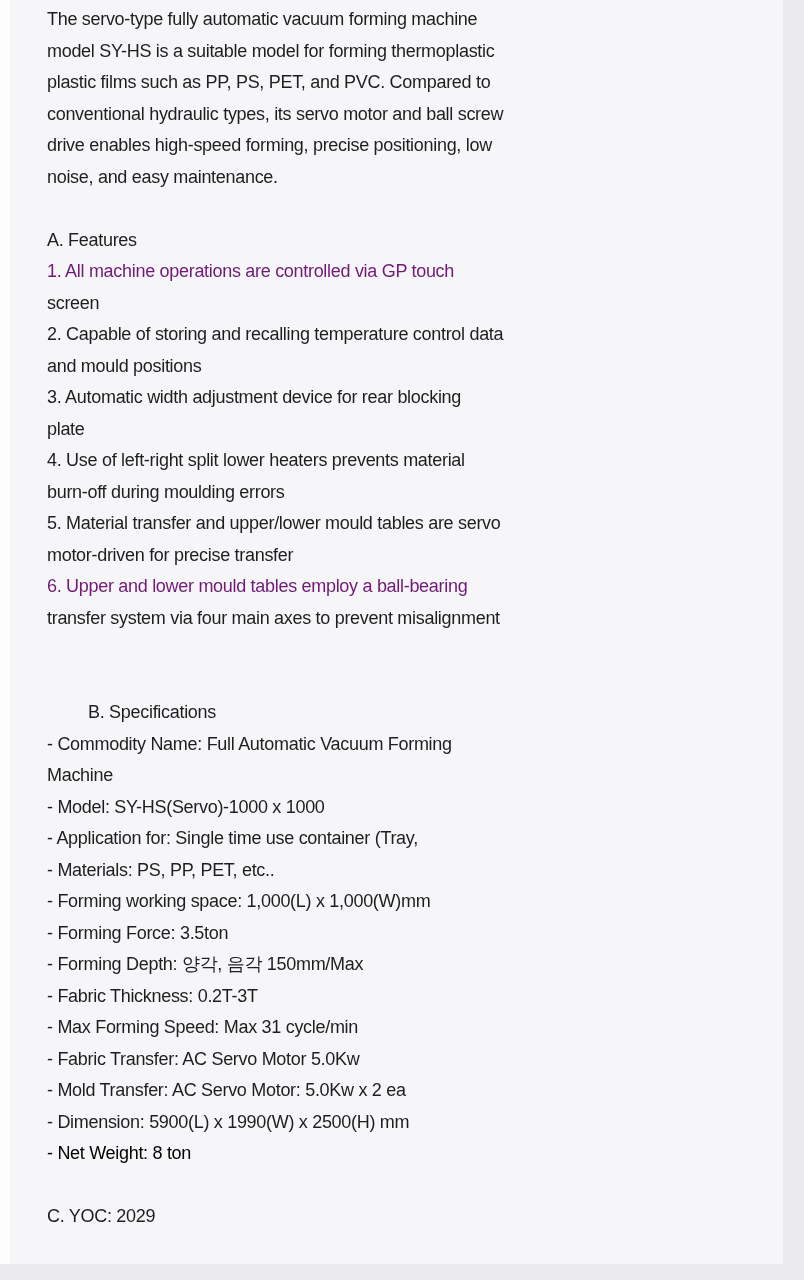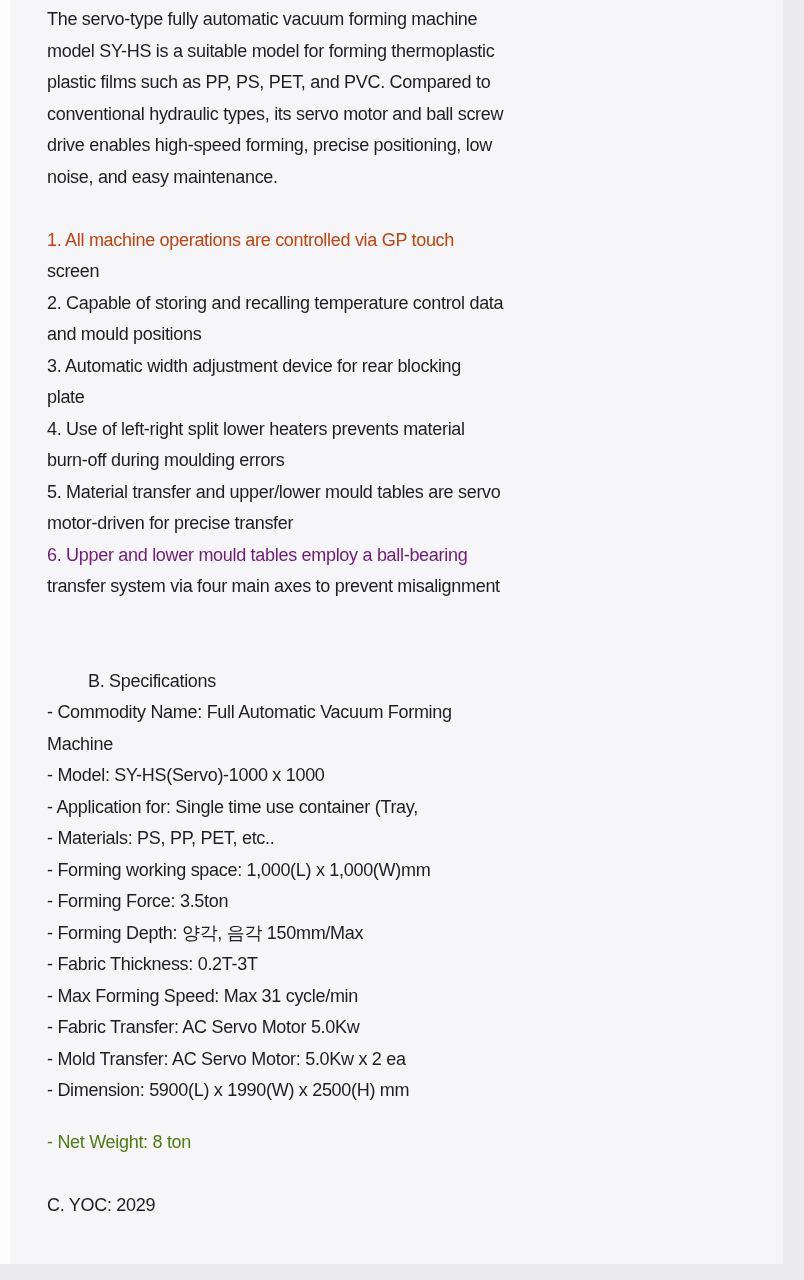--- a/index.html
+++ b/index.html
@@ -50,21 +50,22 @@
   <div>
       <div style="margin-top: 0px;">
         <div class="line" style="color: rgb(30, 30, 30);">The servo-type fully automatic vacuum forming machine</div>
         <div class="line" style="color: rgb(30, 30, 30);">model SY-HS is a suitable model for forming thermoplastic</div>
         <div class="line" style="color: rgb(30, 30, 30);">plastic films such as PP, PS, PET, and PVC. Compared to</div>
         <div class="line" style="color: rgb(30, 30, 30);">conventional hydraulic types, its servo motor and ball screw</div>
         <div class="line" style="color: rgb(30, 30, 30);">drive enables high-speed forming, precise positioning, low</div>
         <div class="line" style="color: rgb(30, 30, 30);">noise, and easy maintenance.</div>
       </div>
       <div style="margin-top: 31.5px;">
-        <div class="line" style="color: #c2410c;">1. All machine operations are controlled via GP touch</div>
+        <div class="line" style="color: rgb(30, 30, 30);">A. Features</div>
+        <div class="line" style="color: #701a75;">1. All machine operations are controlled via GP touch</div>
         <div class="line" style="color: rgb(30, 30, 30);">screen</div>
         <div class="line" style="color: rgb(30, 30, 30);">2. Capable of storing and recalling temperature control data</div>
         <div class="line" style="color: rgb(30, 30, 30);">and mould positions</div>
         <div class="line" style="color: rgb(30, 30, 30);">3. Automatic width adjustment device for rear blocking</div>
         <div class="line" style="color: rgb(30, 30, 30);">plate</div>
         <div class="line" style="color: rgb(30, 30, 30);">4. Use of left-right split lower heaters prevents material</div>
         <div class="line" style="color: rgb(30, 30, 30);">burn-off during moulding errors</div>
         <div class="line" style="color: rgb(30, 30, 30);">5. Material transfer and upper/lower mould tables are servo</div>
         <div class="line" style="color: rgb(30, 30, 30);">motor-driven for precise transfer</div>
         <div class="line" style="color: #701a75;">6. Upper and lower mould tables employ a ball-bearing</div>
@@ -78,19 +79,19 @@
         <div class="line" style="color: rgb(30, 30, 30);">- Application for: Single time use container (Tray,</div>
         <div class="line" style="color: rgb(30, 30, 30);">- Materials: PS, PP, PET, etc..</div>
         <div class="line" style="color: rgb(30, 30, 30);">- Forming working space: 1,000(L) x 1,000(W)mm</div>
         <div class="line" style="color: rgb(30, 30, 30);">- Forming Force: 3.5ton</div>
         <div class="line" style="color: rgb(30, 30, 30);">- Forming Depth: 양각, 음각 150mm/Max</div>
         <div class="line" style="color: rgb(30, 30, 30);">- Fabric Thickness: 0.2T-3T</div>
         <div class="line" style="color: rgb(30, 30, 30);">- Max Forming Speed: Max 31 cycle/min</div>
         <div class="line" style="color: rgb(30, 30, 30);">- Fabric Transfer: AC Servo Motor 5.0Kw</div>
         <div class="line" style="color: rgb(30, 30, 30);">- Mold Transfer: AC Servo Motor: 5.0Kw x 2 ea</div>
         <div class="line" style="color: rgb(30, 30, 30);">- Dimension: 5900(L) x 1990(W) x 2500(H) mm</div>
-        <div class="line" style="color: #4d7c0f; margin-top: 20px;">- Net Weight: 8 ton</div>
+        <div class="line" style="color: #000000;">- Net Weight: 8 ton</div>
       </div>
       <div style="margin-top: 31.5px;">
         <div class="line" style="color: rgb(30, 30, 30);">C. YOC: 2029</div>
       </div>
     </div>
 </div>
 
 </body></html>

